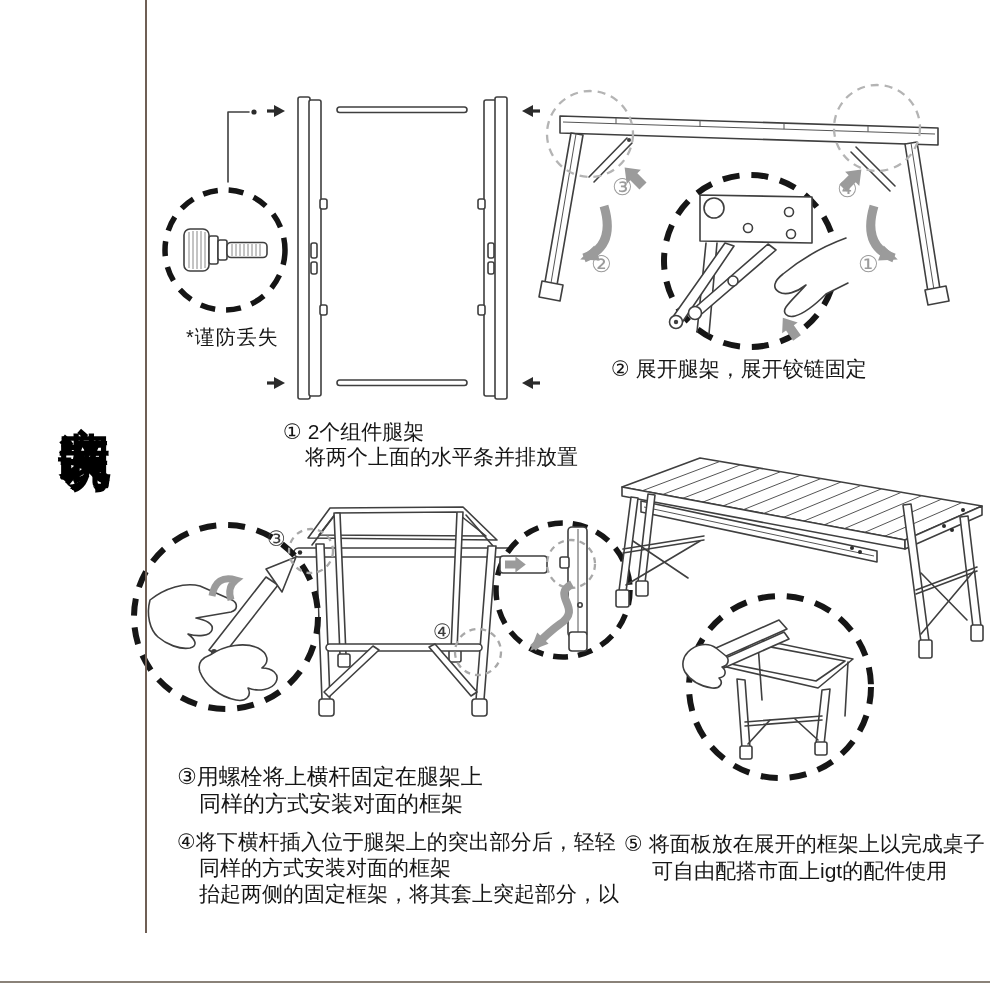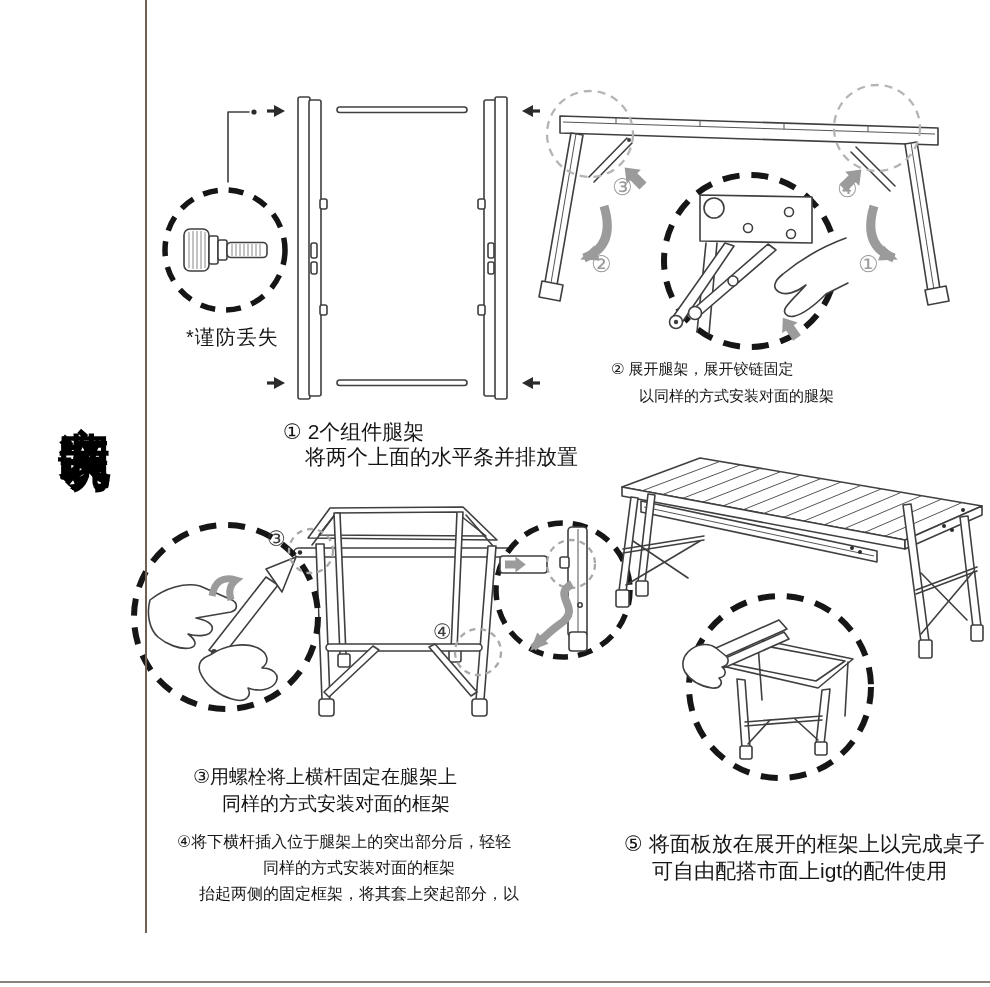--- a/index.html
+++ b/index.html
@@ -6,25 +6,25 @@
   .page{position:relative;width:990px;height:987px;background:#fff;overflow:hidden;
         font-family:"Liberation Sans","DejaVu Sans",sans-serif;color:#111;}
   .art{position:absolute;left:0;top:0;}
   .v-title{position:absolute;left:50px;top:384px;writing-mode:vertical-rl;text-orientation:upright;
            font-size:52px;font-weight:bold;letter-spacing:6px;color:#000;}
   .v-divider{position:absolute;left:145px;top:0;width:2px;height:933px;background:#6f5f55;}
   .bottom-line{position:absolute;left:0;top:981px;width:990px;height:2px;background:#8a8279;}
   .txt{position:absolute;color:#151515;white-space:nowrap;}
   .caution{left:186px;top:324px;font-size:20px;letter-spacing:1px;text-align:center;}
   .step1{left:283px;top:419px;font-size:21px;line-height:25px;}
-  .step2{left:611px;top:355px;font-size:15px;line-height:27px;}
-  .step3{left:193px;top:763px;font-size:19px;line-height:27px;}
-  .step4{left:177px;top:829px;font-size:16px;line-height:26px;}
+  .step2{left:611px;top:355px;font-size:21px;line-height:27px;}
+  .step3{left:177px;top:763px;font-size:22px;line-height:27px;}
+  .step4{left:177px;top:829px;font-size:21px;line-height:26px;}
   .step5{left:624px;top:830px;font-size:21px;line-height:27px;}
-  .ind-s{padding-left:22px;text-align:center;}
+  .ind-s{padding-left:22px;}
   .ind-m{padding-left:28px;}
   .marker{position:absolute;line-height:1;font-size:23px;color:#9c9c9c;}
   .marker.dark{color:#3c3c3c;font-size:21px;}
   svg .ln{stroke:#3f3f3f;stroke-width:1.6;fill:none;stroke-linecap:round;stroke-linejoin:round;}
   svg .wh{fill:#ffffff;}
   svg .tn{stroke:#555;stroke-width:1;fill:none;}
   svg .hatch{stroke:#7a7a7a;stroke-width:.9;}
 </style>
 </head>
 <body>
@@ -264,21 +264,20 @@
 
   <div class="txt caution">*谨防丢失</div>
 
   <div class="txt step1">
     <div>① 2个组件腿架</div>
     <div class="ind-s">将两个上面的水平条并排放置</div>
   </div>
 
   <div class="txt step2">
     <div>② 展开腿架，展开铰链固定</div>
-    <div class="ind-m">以同样的方式安装对面的腿架</div>
   </div>
 
   <div class="txt step3">
     <div>③用螺栓将上横杆固定在腿架上</div>
     <div class="ind-s">同样的方式安装对面的框架</div>
   </div>
 
   <div class="txt step4">
     <div>④将下横杆插入位于腿架上的突出部分后，轻轻</div>
     <div class="ind-s">同样的方式安装对面的框架</div>

